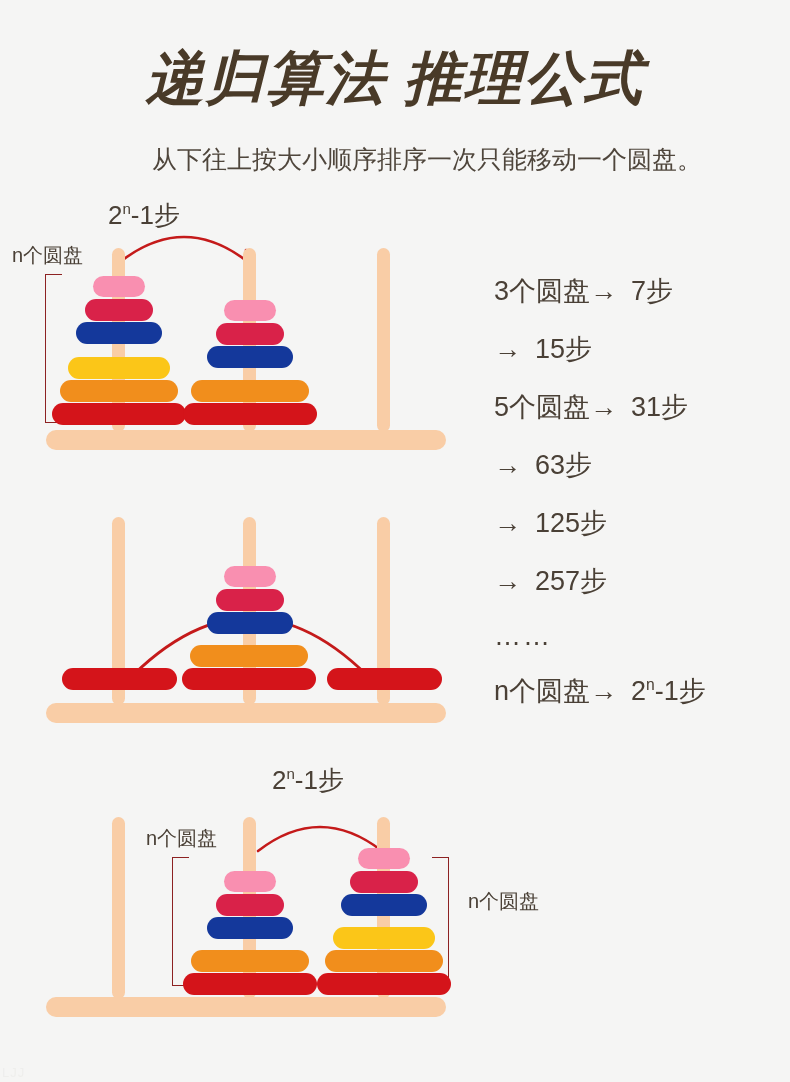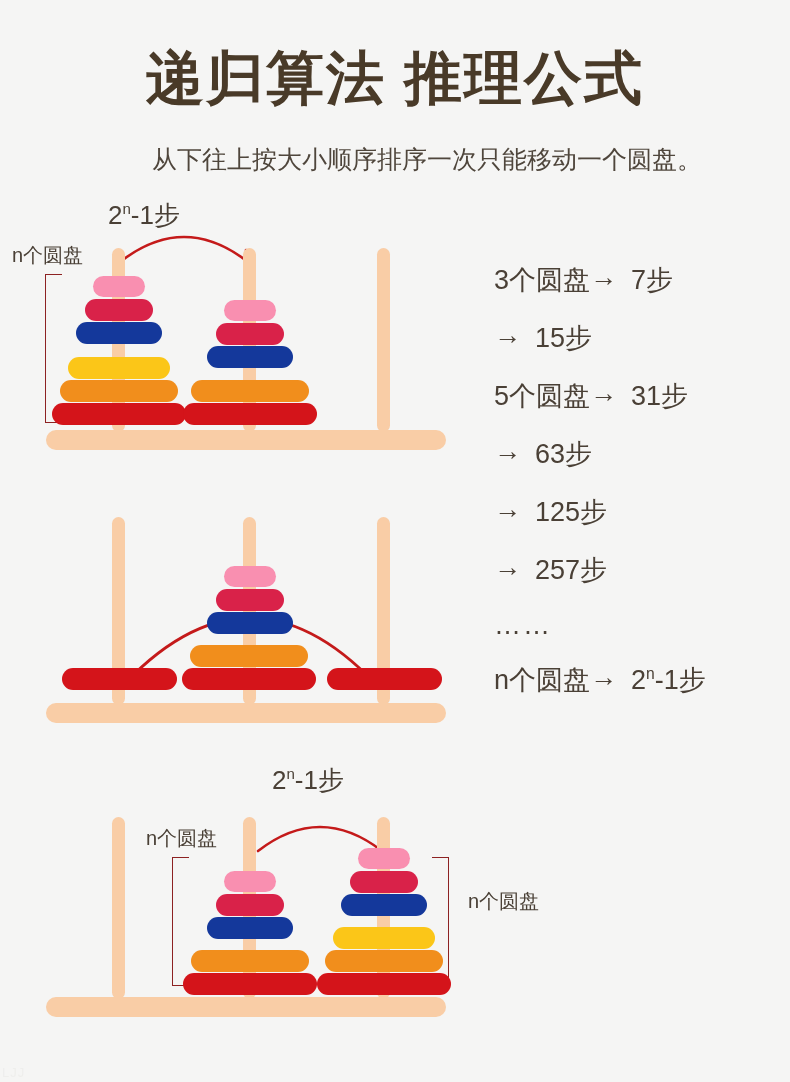--- a/index.html
+++ b/index.html
@@ -26,20 +26,21 @@
     left: 0;
     top: 48px;
     width: 790px;
     text-align: center;
     font-size: 58px;
     font-weight: bold;
     color: #493a28;
     letter-spacing: 2px;
     line-height: 1.05;
     white-space: nowrap;
+    font-style: italic;
   }
   .page-subtitle {
     position: absolute;
     left: 0;
     top: 143px;
     width: 790px;
     text-align: center;
     font-size: 25px;
     color: #4f463c;
     letter-spacing: 0px;
@@ -104,20 +105,21 @@
   
   .formula-list {
     position: absolute;
     left: 494px;
     top: 262px;
     width: 280px;
   }
   .formula-row {
     height: 58px;
     display: flex;
+    align-items: center;
     font-size: 27px;
     color: #4a4036;
     white-space: nowrap;
   }
   .formula-row .fl-disks {
     min-width: 92px;
     text-align: left;
   }
   .formula-row .fl-arrow {
     margin: 0 14px 0 0;

